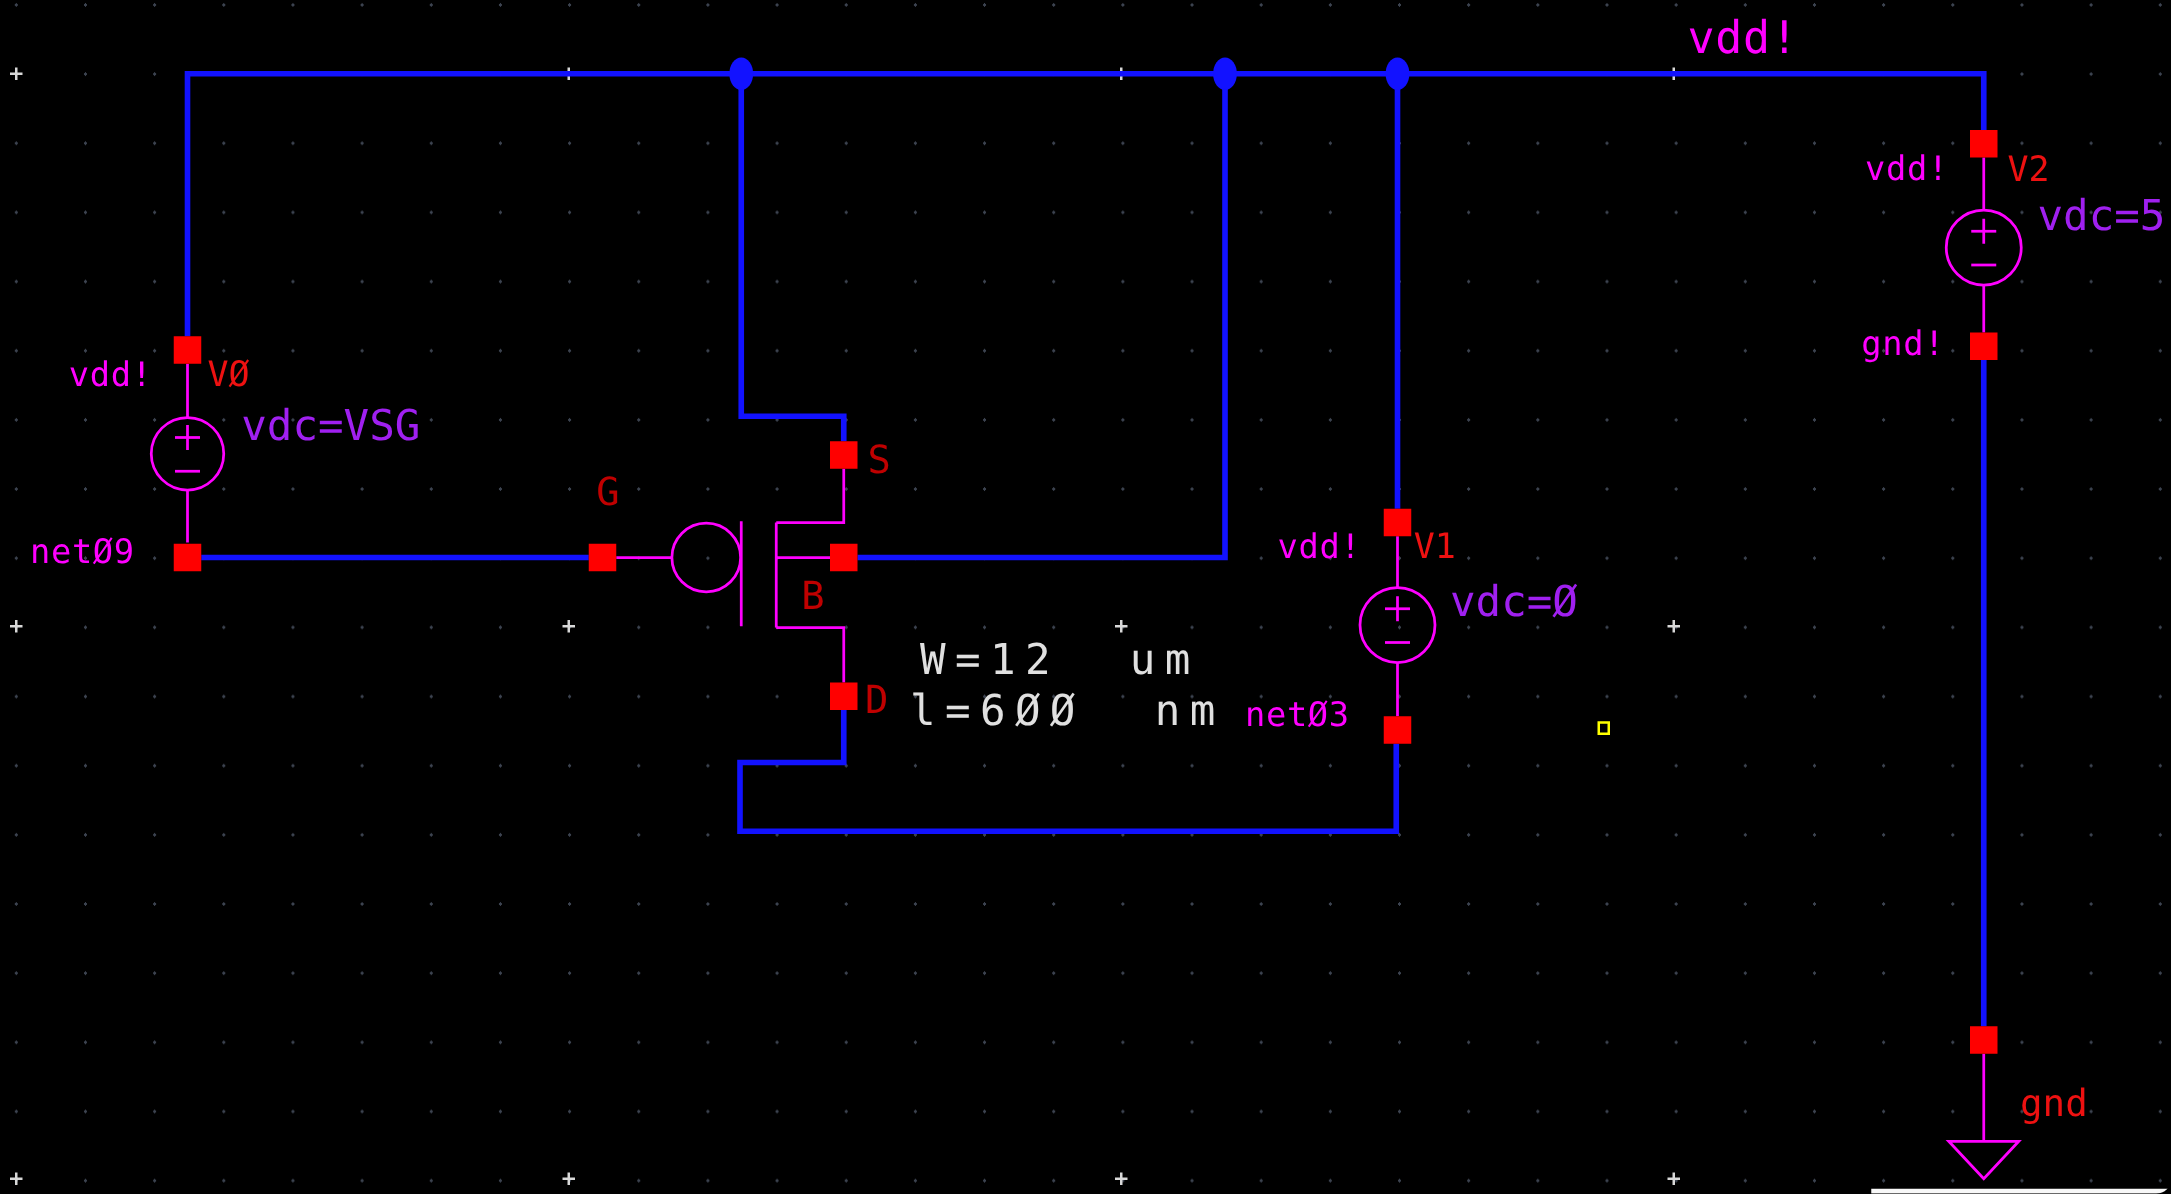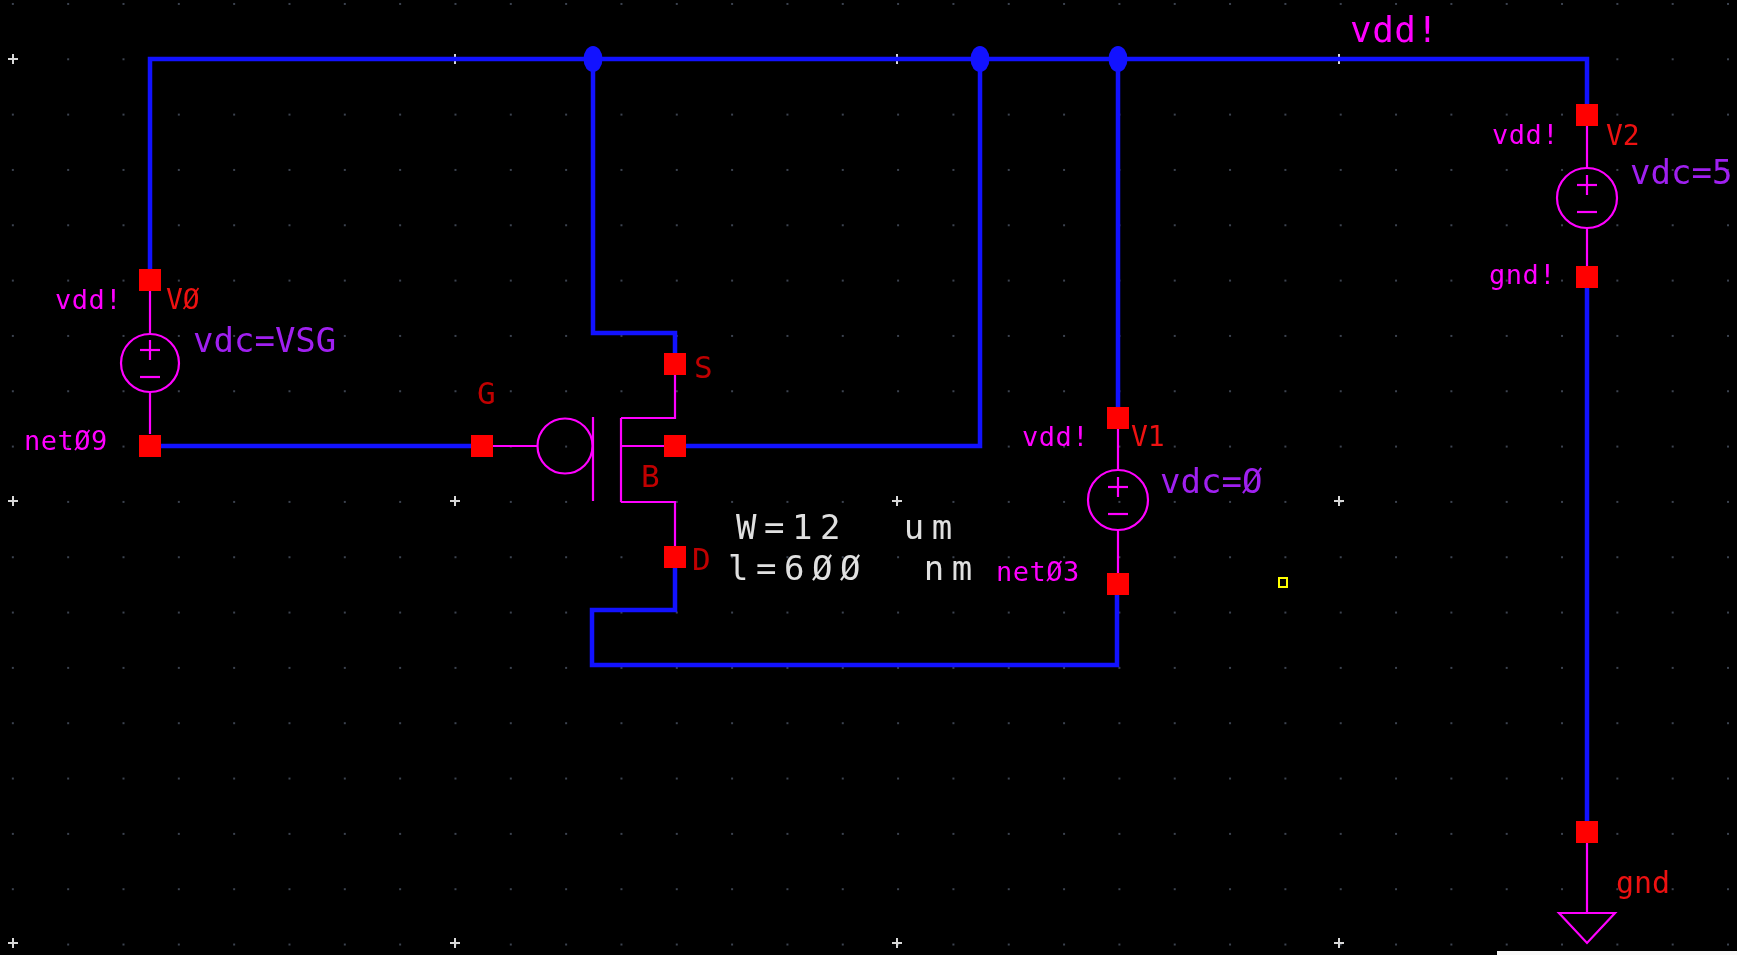--- a/index.html
+++ b/index.html
@@ -3,20 +3,21 @@
 <meta charset="utf-8">
 <style>
   html,body{margin:0;padding:0;background:#000;}
   .canvas{
     position:relative;
     width:1737px;height:955px;
     overflow:hidden;
     background-color:var(--background,#000);
     background-image:radial-gradient(circle 1.3px at 13px 4px, var(--grid-dot,#3c4350) 98%, transparent 100%);
     background-size:55.33px 55.33px;
+    border-radius:12px;
   }
   svg{position:absolute;left:0;top:0;}
   .wire{stroke:var(--wire);stroke-width:4.5;fill:none;}
   .sym{stroke:var(--symbol);stroke-width:2.2;fill:none;}
   .pin{fill:var(--pin);}
   .junc{fill:var(--wire);}
   .marker{stroke:var(--marker);stroke-width:2;fill:none;}
   .gridmajor{stroke:var(--grid-major);stroke-width:2;}
   .borderline{fill:var(--border-line);}
   text{font-family:"DejaVu Sans Mono","Liberation Mono",monospace;}

